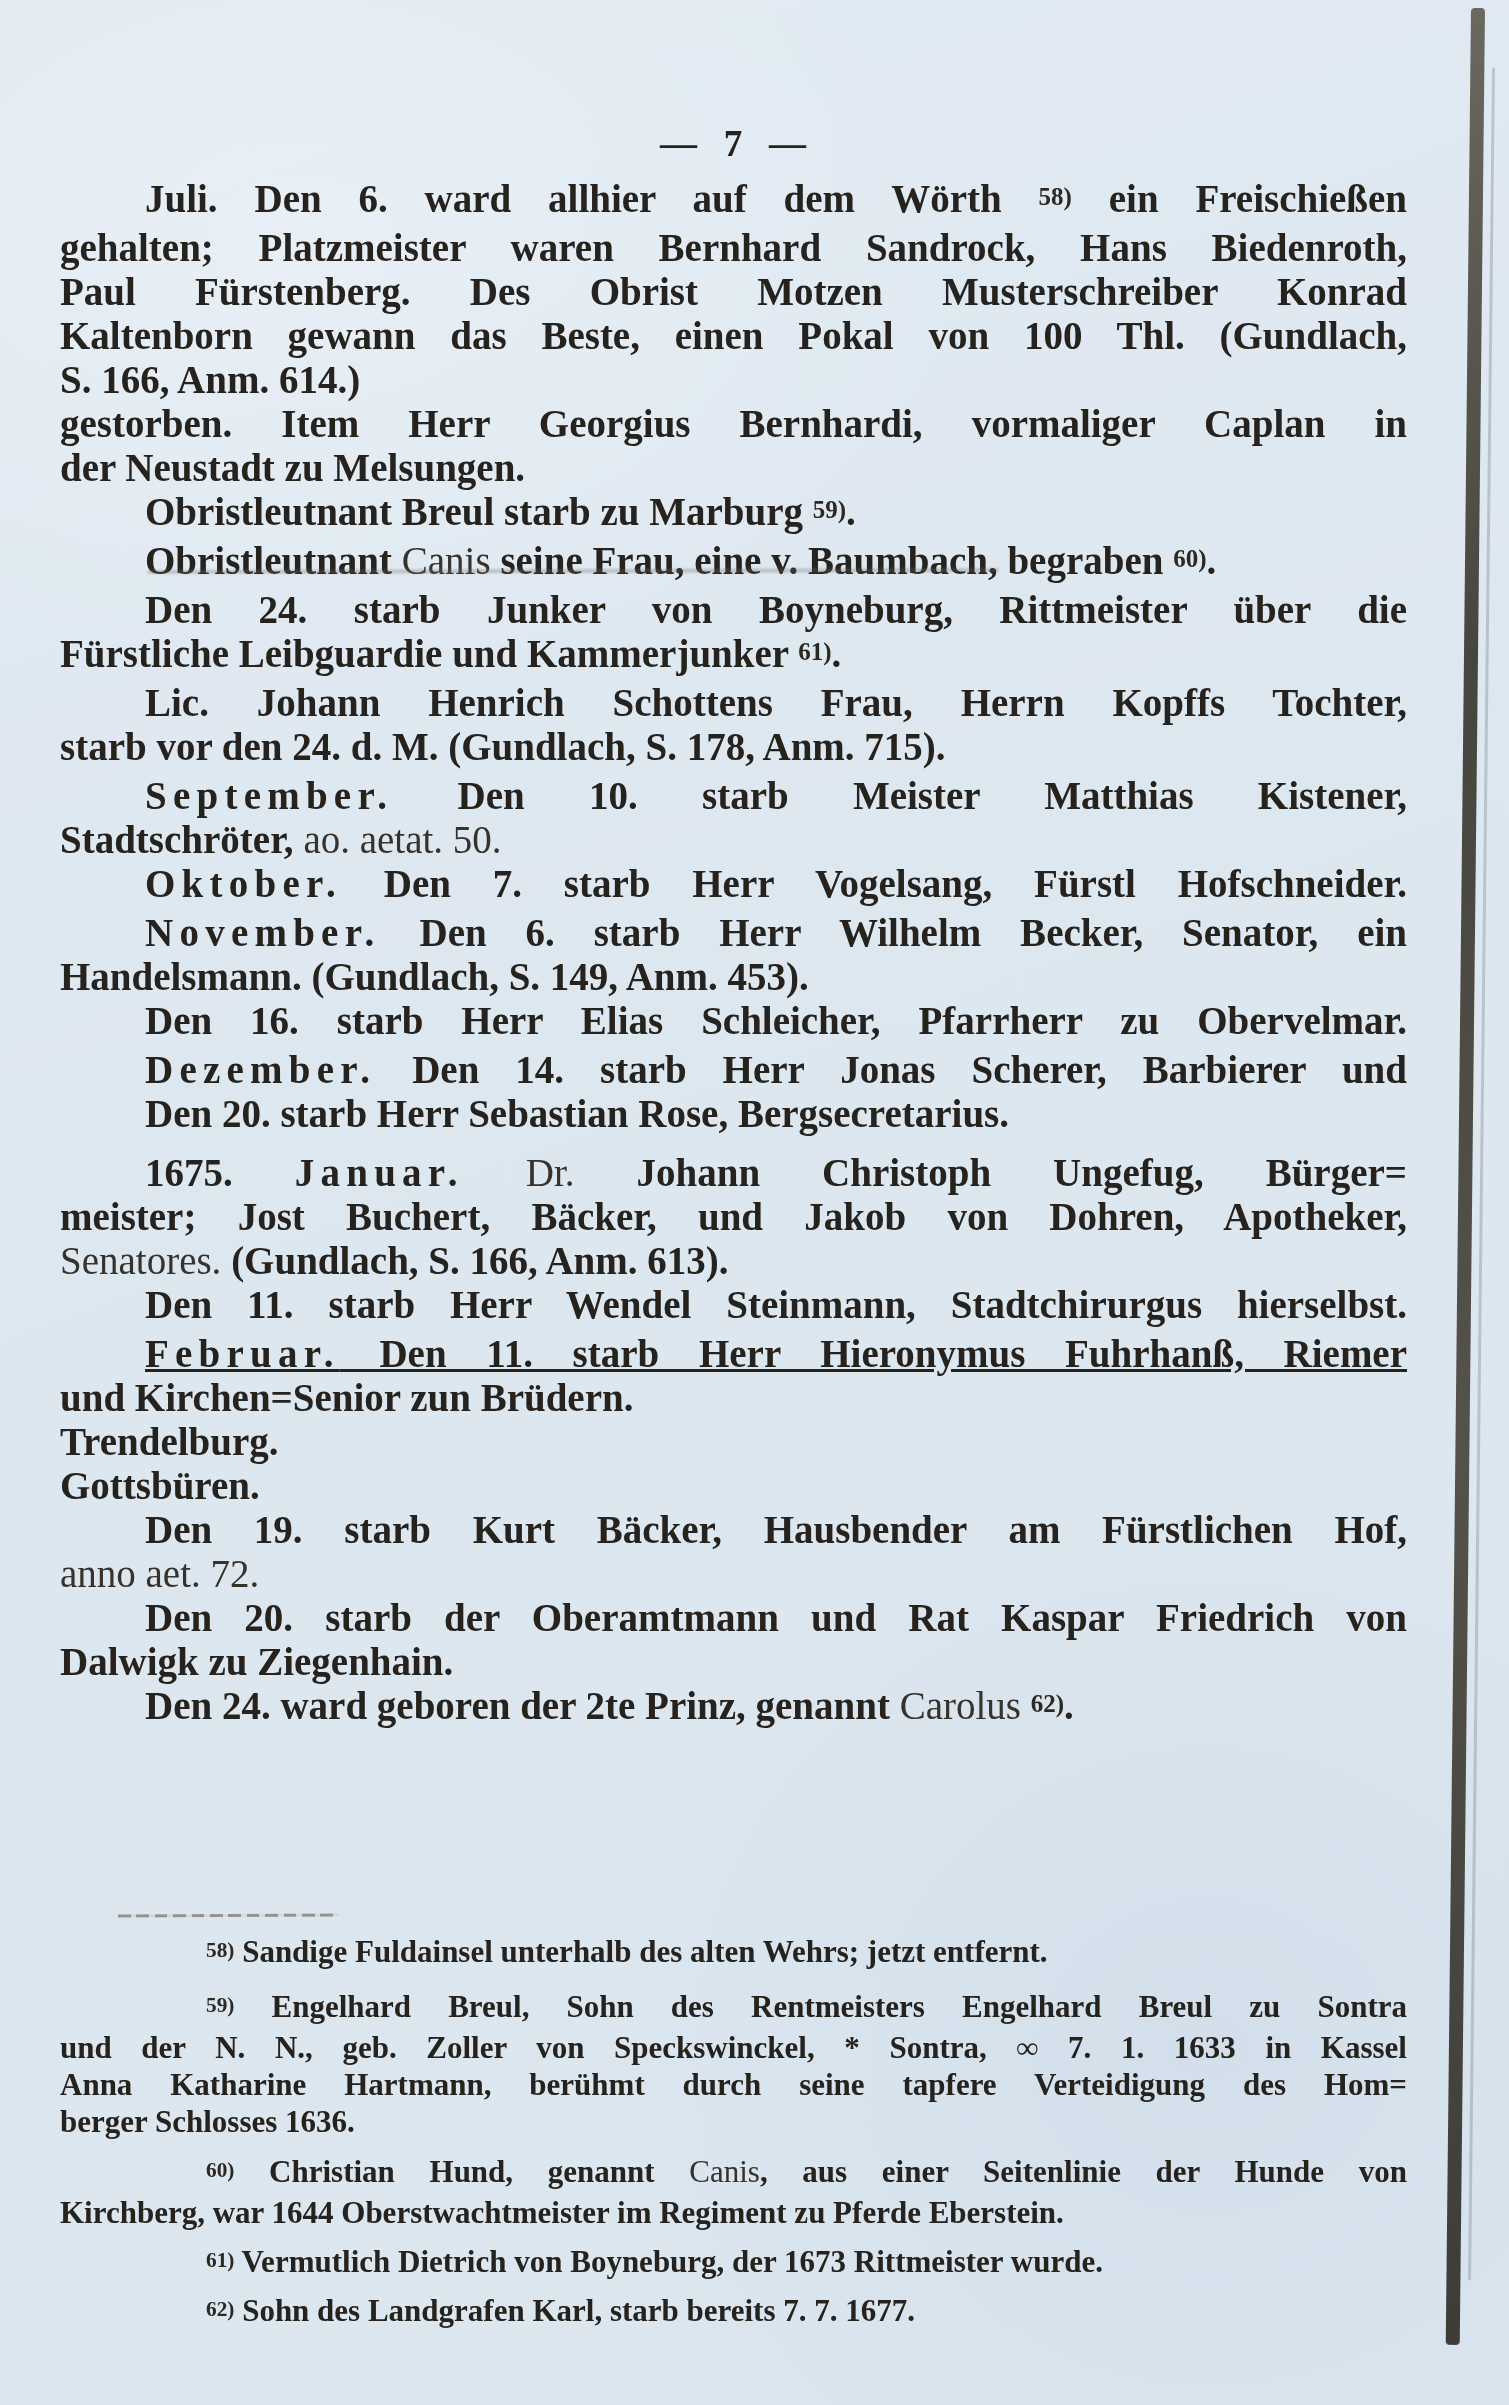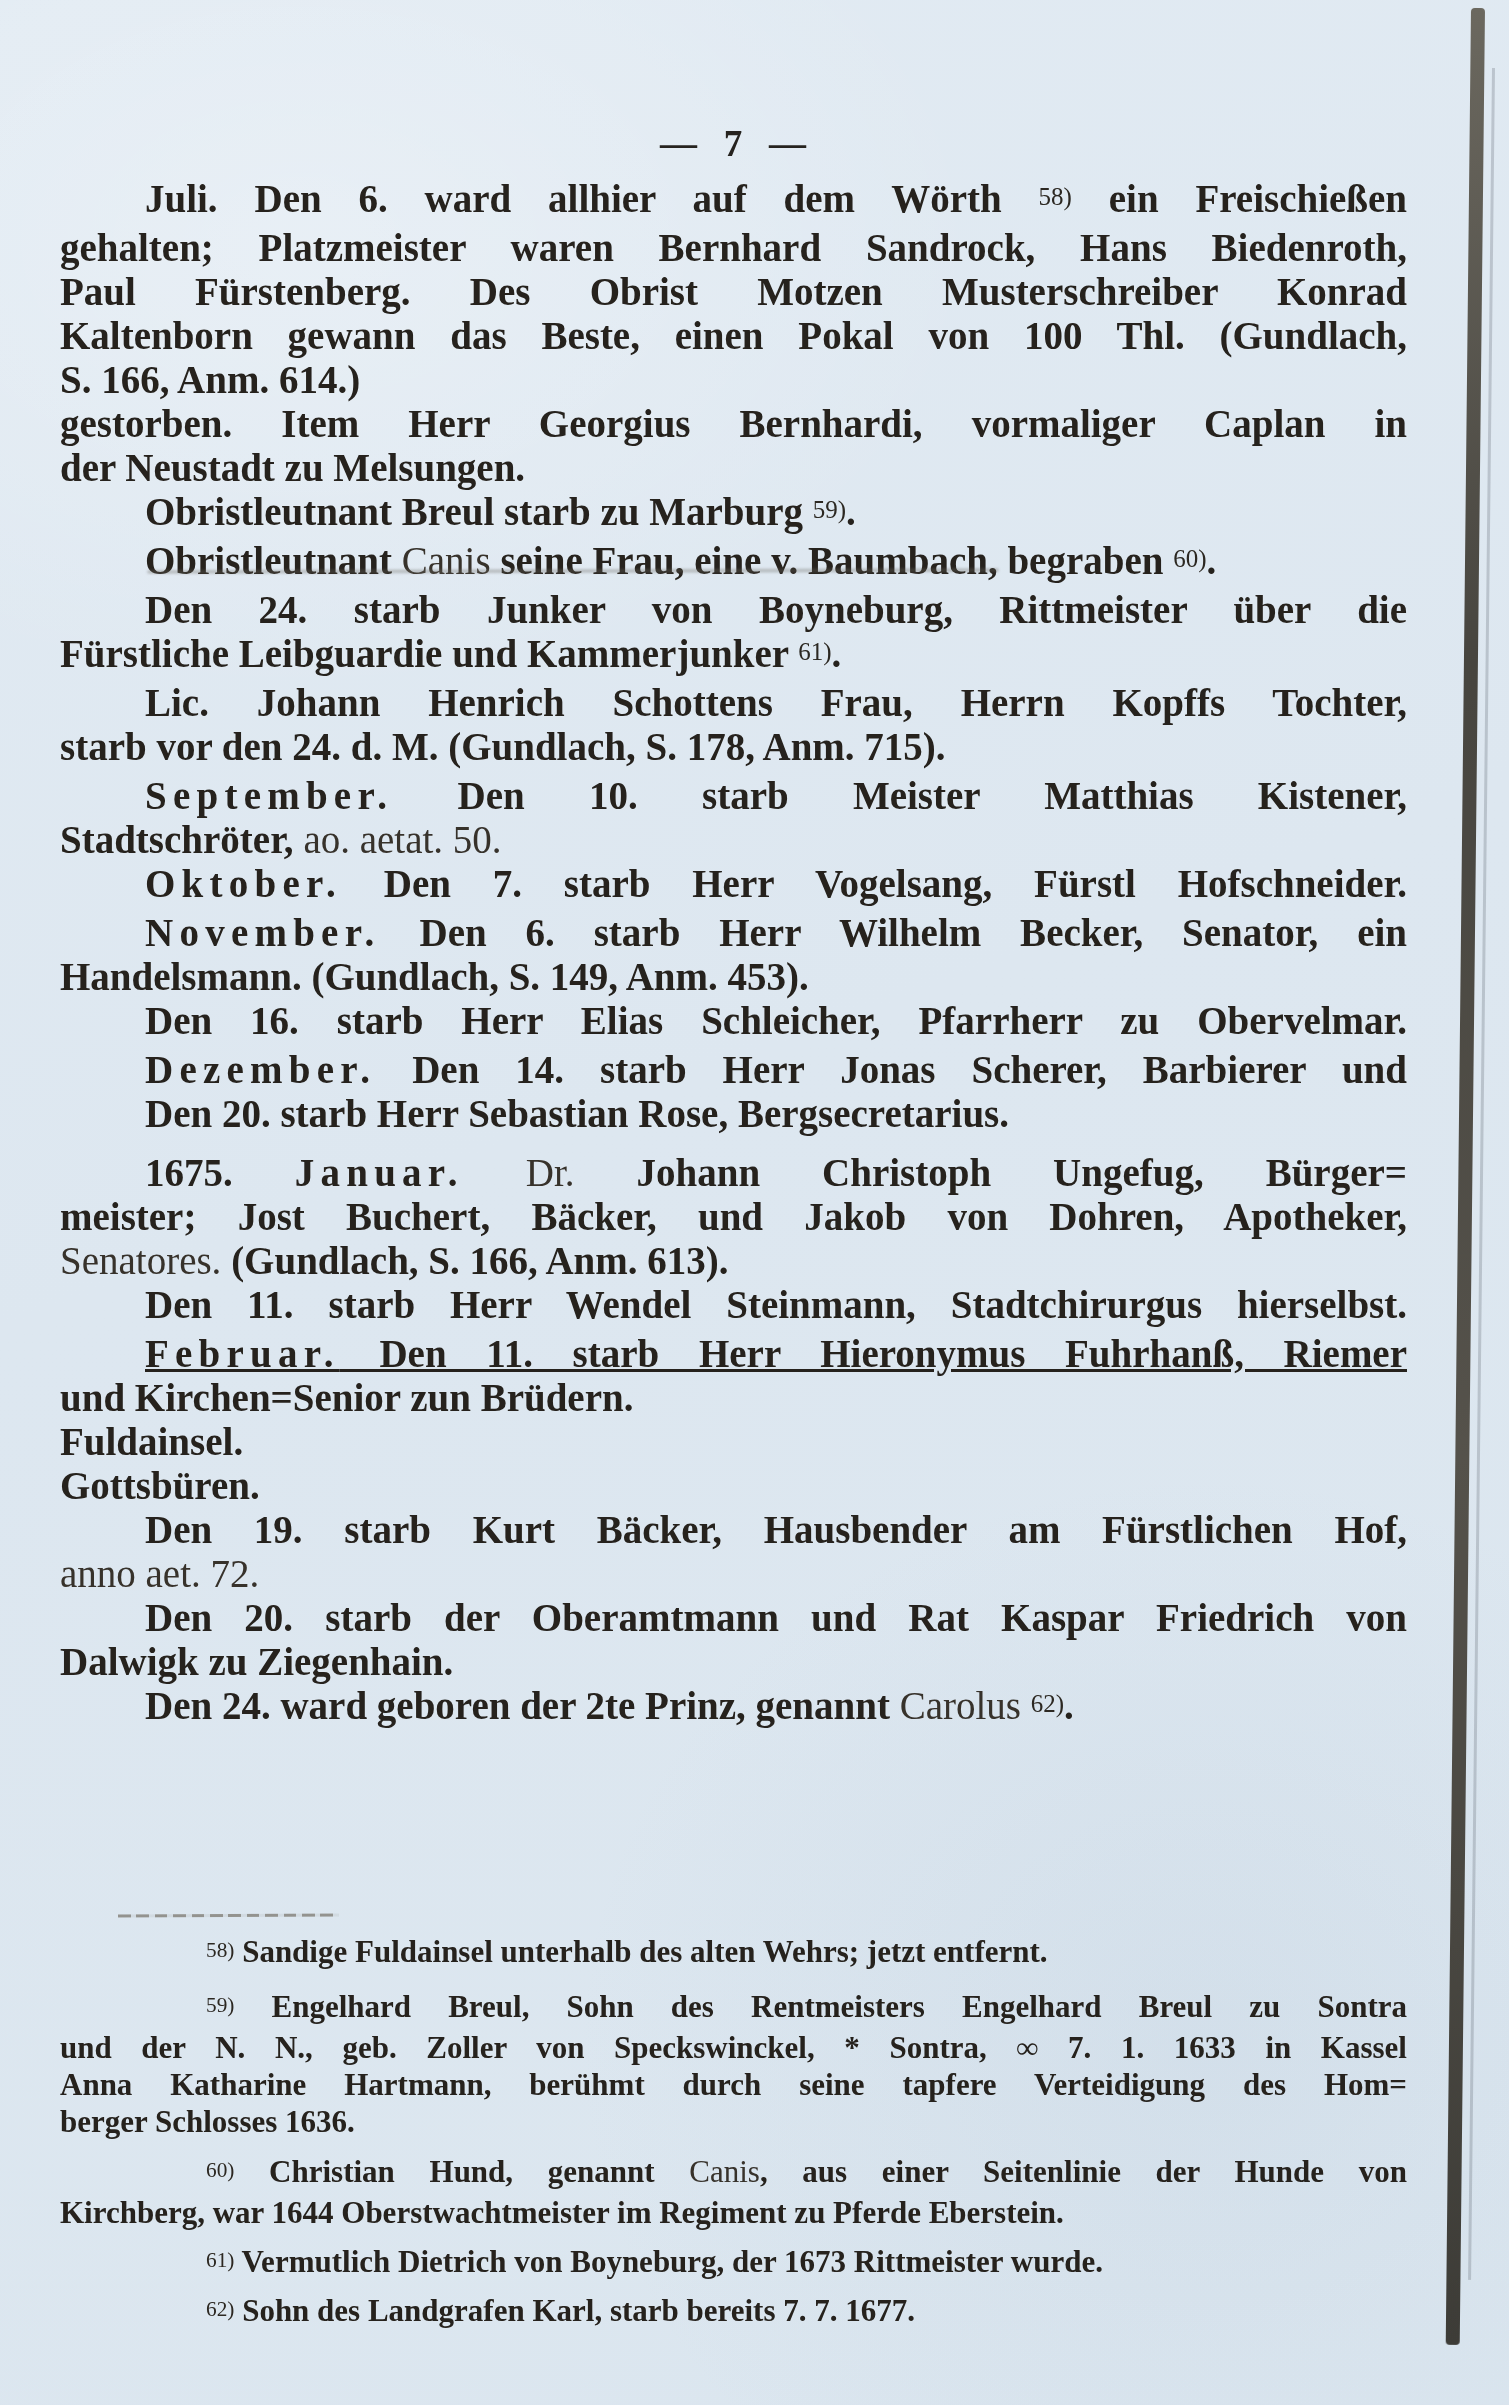--- a/index.html
+++ b/index.html
@@ -25,21 +25,21 @@
     font-size:39px;line-height:44px;color:#26221d;font-weight:700;
     text-align:justify;text-align-last:justify;white-space:normal;
   }
   .footnotes .ln{font-size:31px;line-height:37px;}
   .ln.end{text-align-last:left;}
   .main .ln.ind{text-indent:85px;}
   .footnotes .ln.ind{text-indent:146px;}
   .ln span{font-weight:700;}
   .ln .a{font-weight:400;color:#37322b;}
   .ln .s{letter-spacing:0.16em;}
-  .ln .r{position:relative;font-weight:400;color:#2c2822;}
+  .ln .r{position:relative;font-weight:700;color:#2c2822;}
   .main .r{font-size:25px;top:-6.8px;}
   .footnotes .r{font-size:21.3px;top:-4.9px;}
   .fnsep{
     position:absolute;left:118px;top:1914px;width:221px;height:2.9px;
     background:repeating-linear-gradient(90deg,#7b786f 0 12.6px,rgba(123,120,111,.15) 12.6px 18.4px);
     opacity:.75;transform:rotate(-.25deg);filter:blur(0.4px);
   }
   .artifact{
     position:absolute;left:147px;top:569px;width:852px;height:3.9px;
     background:rgba(110,106,98,.32);filter:blur(1.1px);border-radius:1.9px;
@@ -83,21 +83,21 @@
       <div class="ln end"><span class="f">Handelsmann. (Gundlach, S. 149, Anm. 453).</span></div>
       <div class="ln ind"><span class="f">Den 16. starb Herr Elias Schleicher, Pfarrherr zu Obervelmar.</span></div>
       <div class="ln ind" style="margin-top: 5px;"><span class="s">Dezember.</span><span class="f"> Den 14. starb Herr Jonas Scherer, Barbierer und</span></div>
       <div class="ln end ind"><span class="f">Den 20. starb Herr Sebastian Rose, Bergsecretarius.</span></div>
       <div class="ln ind" style="margin-top: 15.5px;"><span class="f">1675. </span><span class="s">Januar.</span><span class="f">  </span><span class="a">Dr.</span><span class="f"> Johann Christoph Ungefug, Bürger=</span></div>
       <div class="ln"><span class="f">meister; Jost Buchert, Bäcker, und Jakob von Dohren, Apotheker,</span></div>
       <div class="ln end"><span class="a">Senatores.</span><span class="f"> (Gundlach, S. 166, Anm. 613).</span></div>
       <div class="ln ind"><span class="f">Den 11. starb Herr Wendel Steinmann, Stadtchirurgus hierselbst.</span></div>
       <div class="ln ind" style="margin-top: 4.9px; text-decoration: underline;"><span class="s">Februar.</span><span class="f"> Den 11. starb Herr Hieronymus Fuhrhanß, Riemer</span></div>
       <div class="ln end"><span class="f">und Kirchen=Senior zun Brüdern.</span></div>
-      <div class="ln end"><span class="f">Fuldainsel.</span></div>
+      <div class="ln end"><span class="f">Trendelburg.</span></div>
       <div class="ln end"><span class="f">Gottsbüren.</span></div>
       <div class="ln ind"><span class="f">Den 19. starb Kurt Bäcker, Hausbender am Fürstlichen Hof,</span></div>
       <div class="ln end"><span class="a">anno aet. 72.</span></div>
       <div class="ln ind"><span class="f">Den 20. starb der Oberamtmann und Rat Kaspar Friedrich von</span></div>
       <div class="ln end"><span class="f">Dalwigk zu Ziegenhain.</span></div>
       <div class="ln end ind"><span class="f">Den 24. ward geboren der 2te Prinz, genannt </span><span class="a">Carolus </span><span class="r">62)</span><span class="f">.</span></div>
     </div>
   <div class="artifact"></div>
   <div class="fnsep"></div>
   <div class="footnotes" id="footnotes">

